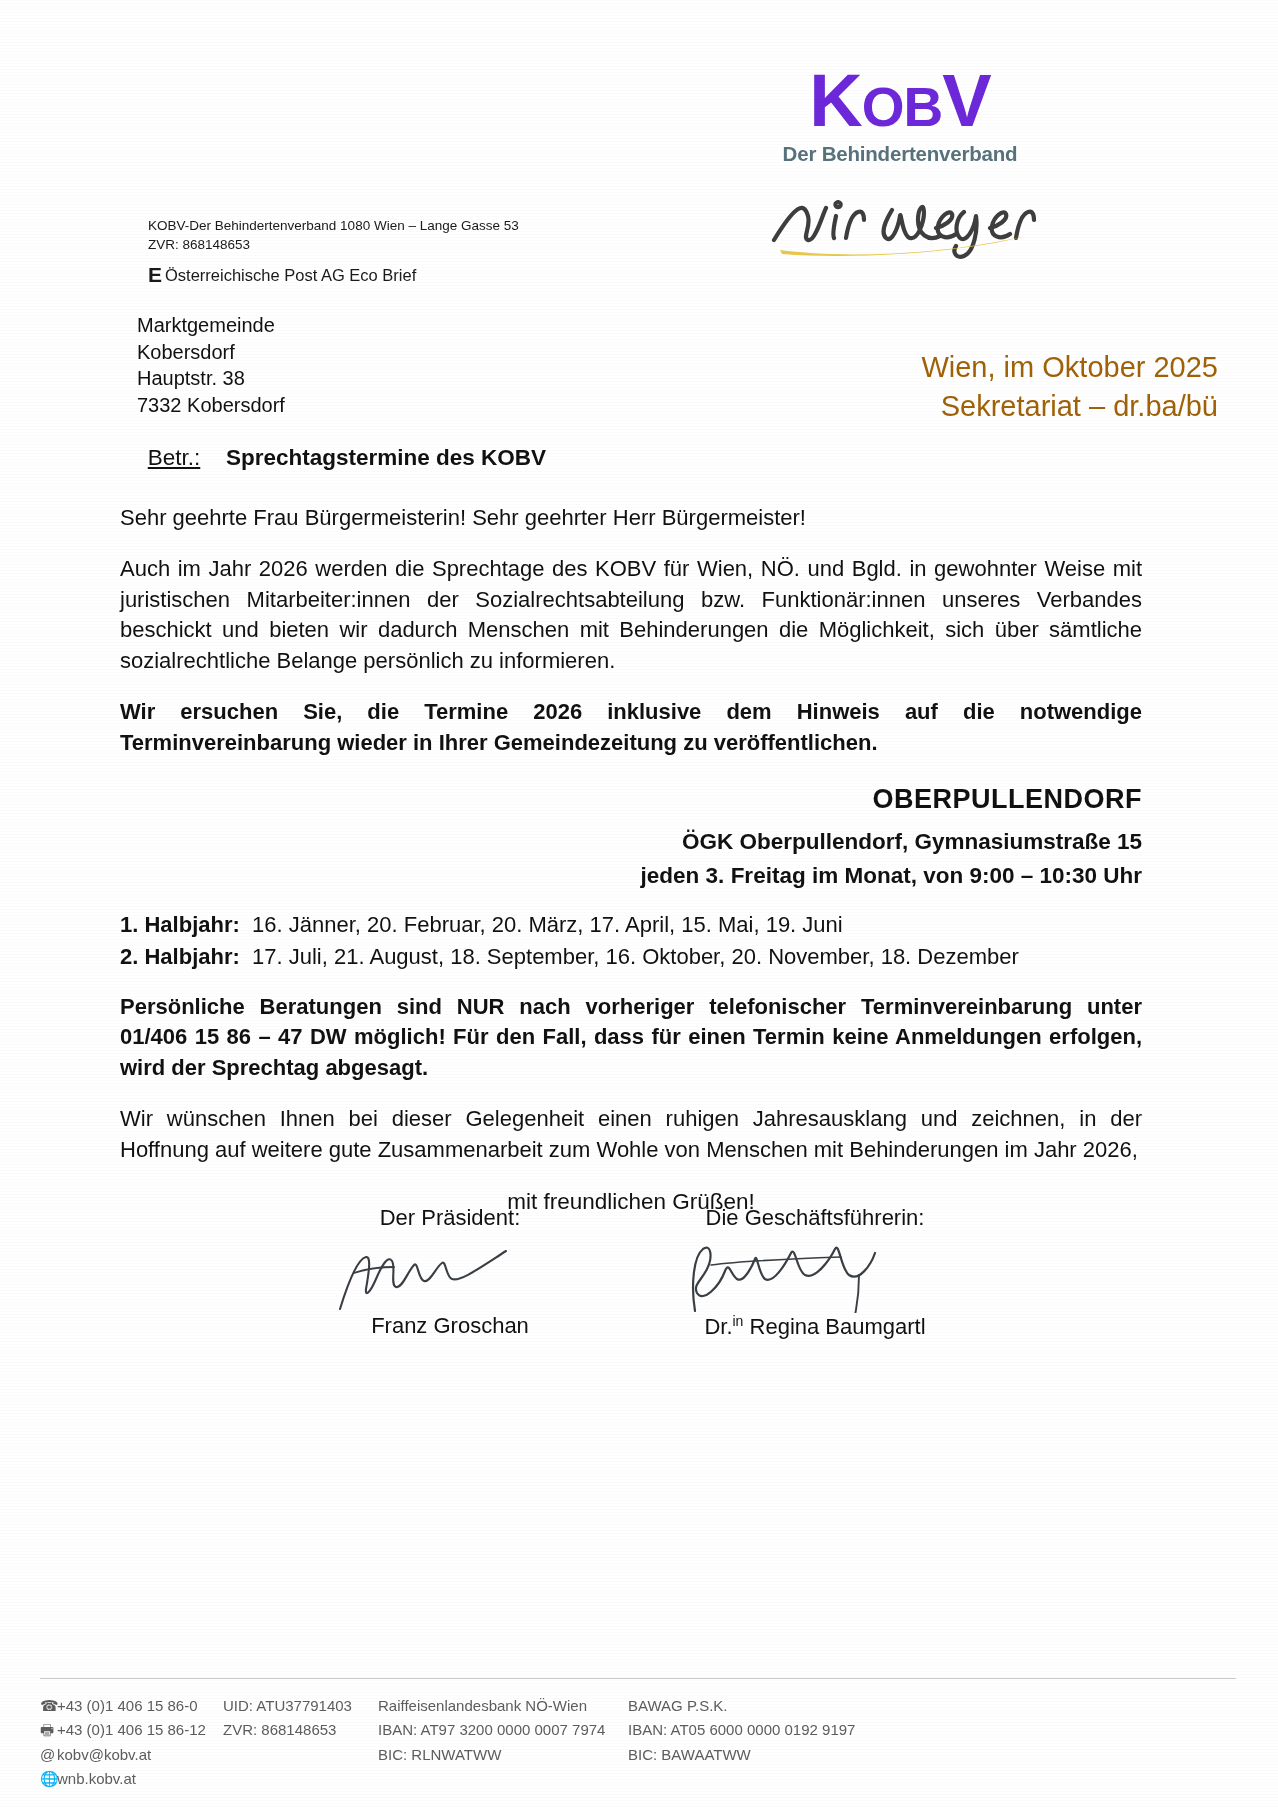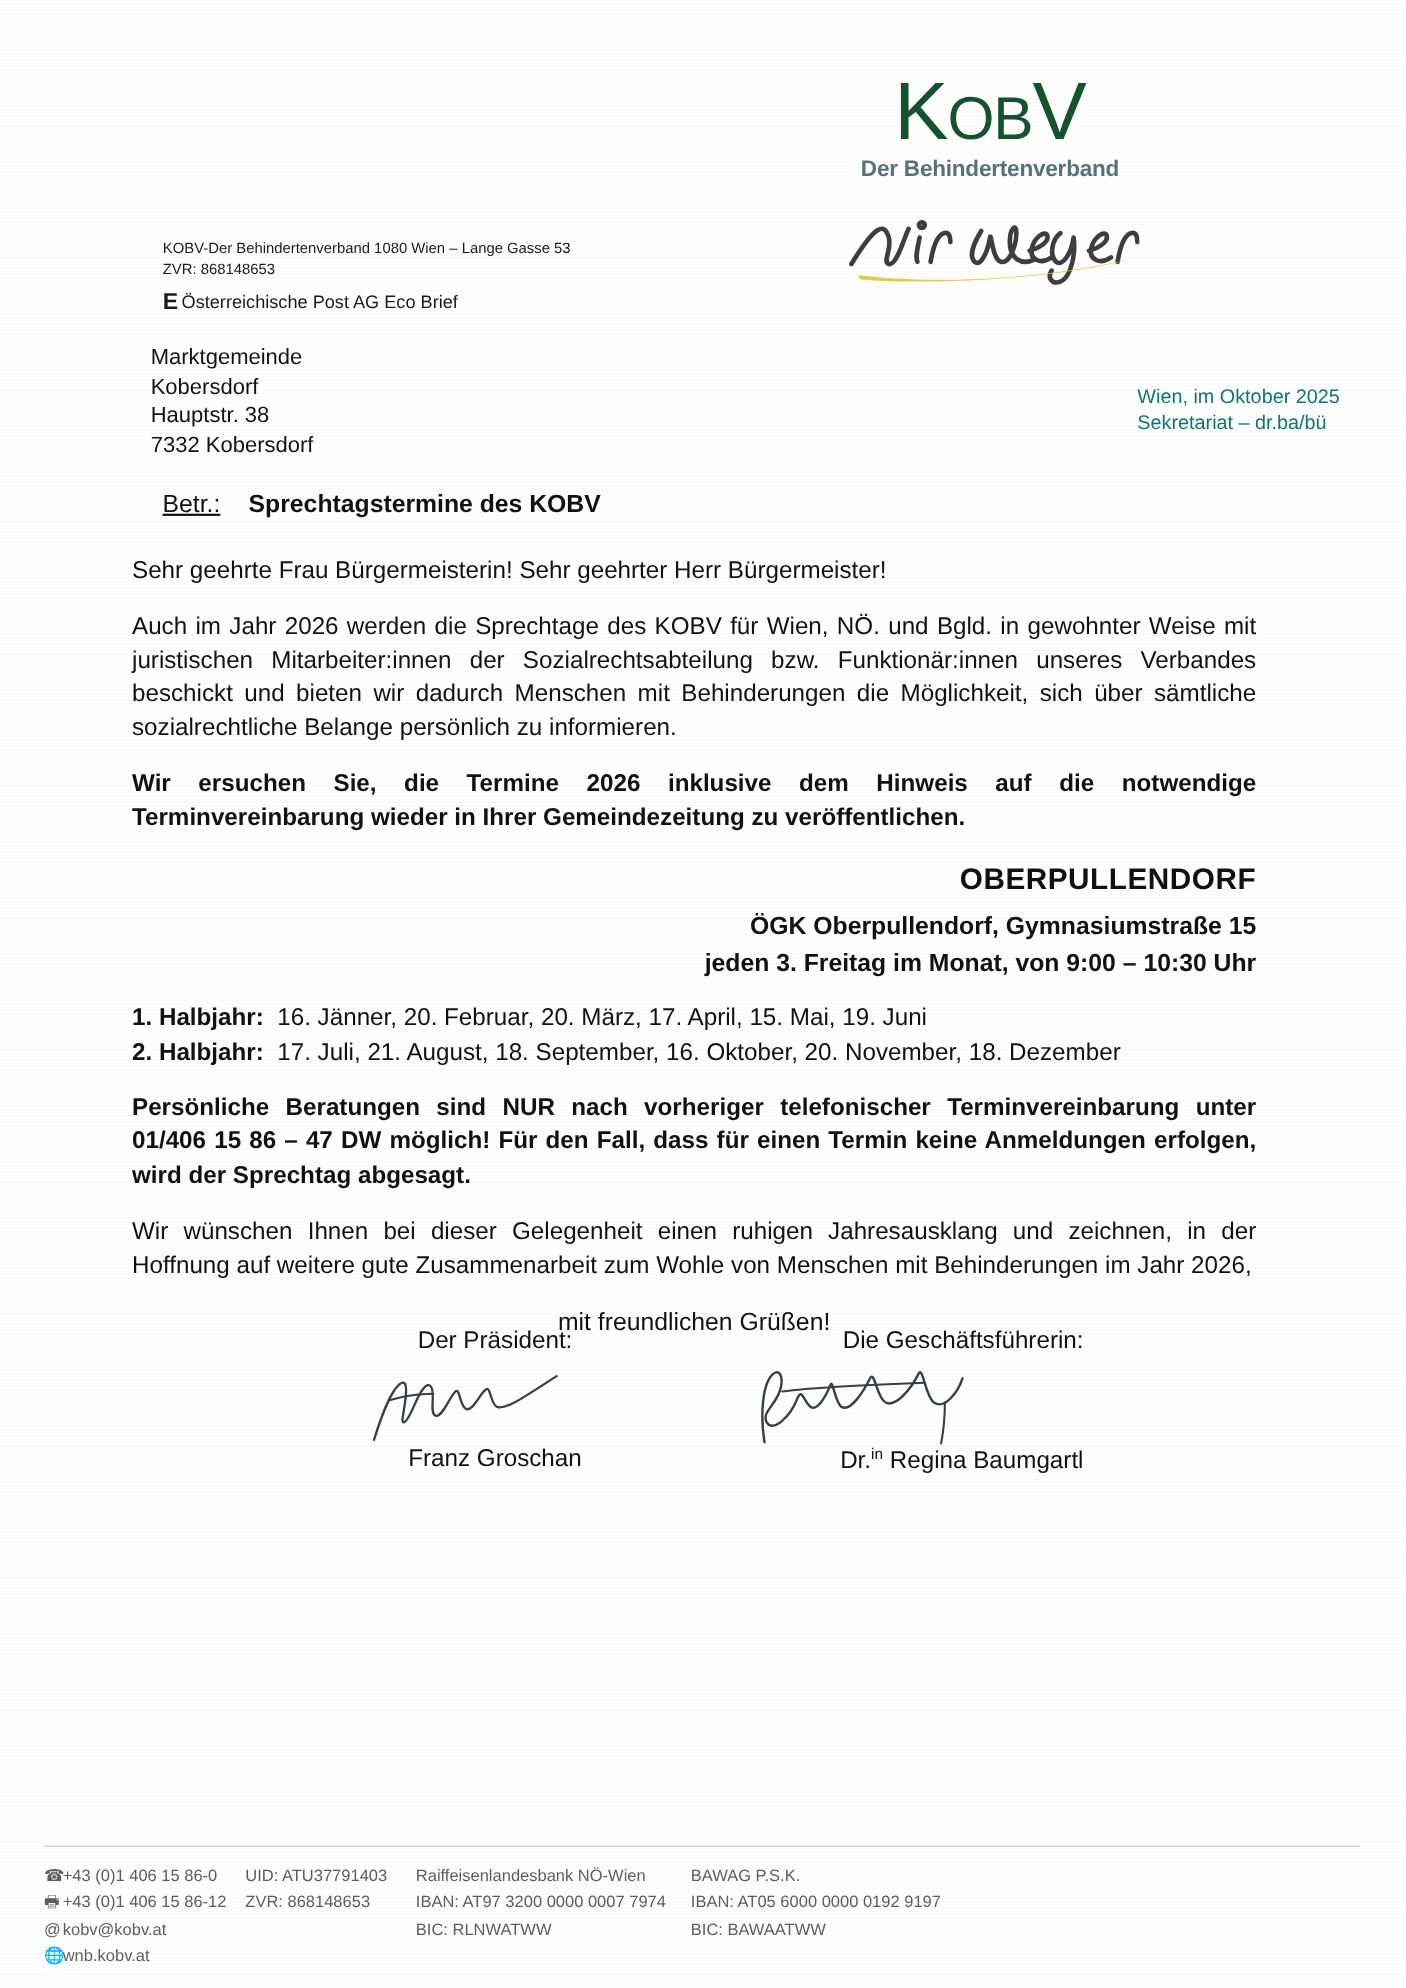--- a/index.html
+++ b/index.html
@@ -9,38 +9,38 @@
     background:#ffffff;
     font-family:"Liberation Sans", sans-serif;
     color:#111;
     position:relative;
     overflow:hidden;
   }
   .page { position:relative; width:1278px; height:1807px; }
 
   
   .logo-block { position:absolute; left:770px; top:66px; width:260px; text-align:center; }
-  .logo-word { font-size:74px; font-weight:normal; letter-spacing:-1px; color:#14532d; line-height:0.95;
+  .logo-word { font-size:74px; font-weight:bold; letter-spacing:-1px; color:#6d28d9; line-height:0.95;
                font-family:"Liberation Sans", sans-serif; }
   .logo-word .sc { font-size:55px; }
   .logo-sub { font-size:20.5px; font-weight:bold; color:#58727c; margin-top:6px; letter-spacing:-0.2px; }
   .claim-wrap { position:absolute; left:768px; top:186px; width:268px; height:74px; }
   .claim-wrap svg { display:block; }
 
   
   .sender { position:absolute; left:148px; top:216px; font-size:13.5px; line-height:1.42; color:#1a1a1a; }
   .sender .post { margin-top:6px; font-size:16.5px; }
   .sender .post .ebrief { font-weight:bold; font-size:21px; vertical-align:-1px; margin-right:3px; }
 
   
   .address { position:absolute; left:137px; top:312px; font-size:20px; line-height:1.33; color:#111; }
   .address .z { letter-spacing:0px; }
 
   
-  .datebox { position:absolute; right:60px; top:348px; text-align:left; font-size:18px; line-height:1.34; color:#0f766e; }
+  .datebox { position:absolute; right:60px; top:348px; text-align:right; font-size:29px; line-height:1.34; color:#a16207; }
 
   
   .subject { position:absolute; left:122px; top:445px; font-size:22.5px;text-align:center; }
   .subject .lbl { text-decoration:underline; display:inline-block; width:104px; }
   .subject .val { font-weight:bold; }
 
   
   .body { position:absolute; left:120px; top:503px; width:1022px; font-size:22px; line-height:1.40; }
   .body p { margin:0 0 20px 0; text-align:justify; }
   .body p.nojust { text-align:left; }
@@ -57,21 +57,21 @@
   .terms .row { white-space:nowrap; }
   .terms .hl { font-weight:bold; }
 
   
   .greet { text-align:center; font-size:22.5px; margin:18px 0 4px 0; }
 
   
   .sigs { position:absolute; left:120px; top:1205px; width:1022px; height:190px; }
   .sig { position:absolute; text-align:center; font-size:22px; }
   .sig-left  { left:190px; top:0; width:280px; }
-  .sig-right { left:525px; top:0; width:340px;text-align:right; }
+  .sig-right { left:525px; top:0; width:340px; }
   .sig .role { margin-bottom:0; }
   .sig .scribble { height:82px; position:relative; }
   .sig .scribble svg { position:absolute; left:0; top:0; }
   .sig .name { margin-top:0; }
   .sig .name sup { font-size:14px; vertical-align:super; }
 
   
   .footer-rule { position:absolute; left:40px; top:1678px; width:1196px; height:1px; background:#c9c9c9; }
   .footer { position:absolute; left:40px; top:1694px; width:1200px;
             font-size:15px; line-height:1.62; color:#5d5d5d; display:flex; }

